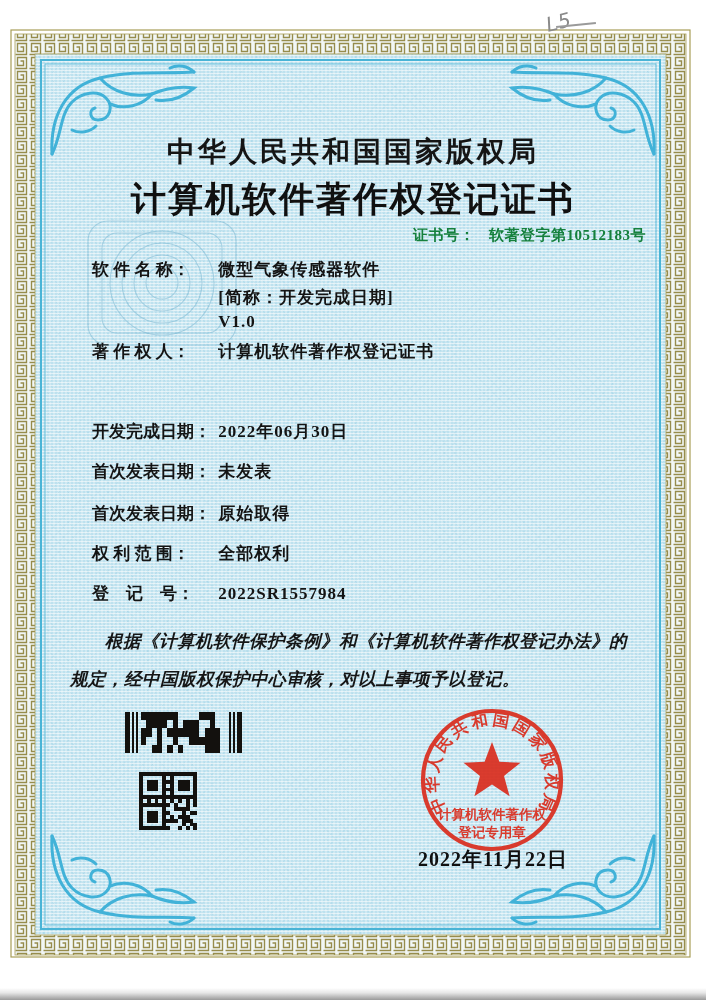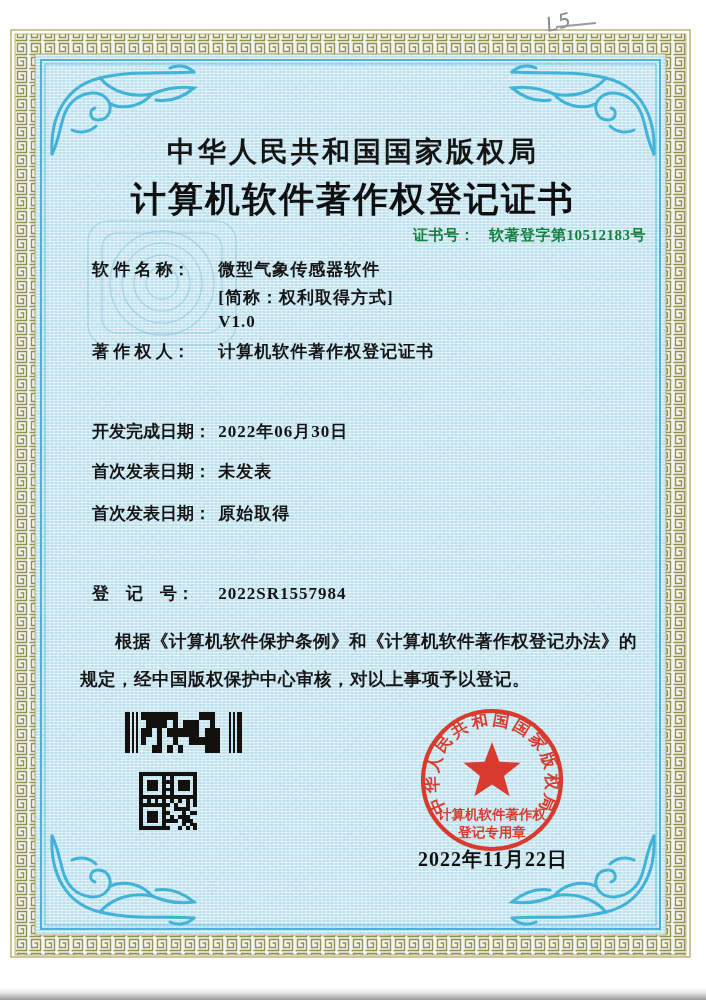--- a/index.html
+++ b/index.html
@@ -35,22 +35,22 @@
   }
   .certno-line .gap{display:inline-block;width:14px;}
 
   .row{position:absolute;left:92px;font-size:17px;font-weight:bold;white-space:nowrap;color:#141414;}
   .flabel{display:inline-block;width:122px;}
   .fvalue{display:inline-block;letter-spacing:1px;}
   .r1{top:258px}.r2{top:286px}.r3{top:312px}.r4{top:340px}
   .r5{top:420px}.r6{top:460px}.r7{top:502px}.r8{top:542px}.r9{top:582px}
 
   .statement{
-    position:absolute;left:80px;top:622px;width:582px;font-size:17.5px;font-weight:bold;
-    color:#161616;line-height:38px;letter-spacing:.5px;
+    position:absolute;left:70px;top:622px;width:582px;font-size:17.5px;font-weight:bold;
+    color:#161616;line-height:38px;letter-spacing:.5px;font-style:italic;
   }
   .statement .l1{text-indent:2em;}
 
   .barcode{position:absolute;left:125px;top:712px;width:118px;height:41px;display:flex;align-items:stretch;}
   .barcode .bar{flex:none;height:100%;}
   .bc-matrix{flex:none;display:grid;grid-template-columns:repeat(16,5.3px);grid-auto-rows:8.2px;}
   .qr{position:absolute;left:139px;top:772px;display:grid;grid-template-columns:repeat(15,3.9px);grid-auto-rows:3.9px;}
   .qr div,.bc-matrix div{width:100%;height:100%;}
   .on{background:#13110e;}
 
@@ -134,41 +134,45 @@
     <div class="certno-line">
       <span>证书号：</span><span class="gap"></span><span>软著登字第10512183号</span>
     </div>
 
     <div class="row r1">
       <span class="flabel">软 件 名 称：</span>
       <span class="fvalue">微型气象传感器软件</span>
     </div>
     <div class="row r2">
       <span class="flabel"></span>
-      <span class="fvalue">[简称：权利取得方式]</span>
+      <span class="fvalue">[简称：开发完成日期]</span>
     </div>
     <div class="row r3">
       <span class="flabel"></span>
       <span class="fvalue">V1.0</span>
     </div>
     <div class="row r4">
       <span class="flabel">著 作 权 人：</span>
       <span class="fvalue">计算机软件著作权登记证书</span>
     </div>
     <div class="row r5">
       <span class="flabel">开发完成日期：</span>
       <span class="fvalue">2022年06月30日</span>
     </div>
     <div class="row r6">
       <span class="flabel">首次发表日期：</span>
       <span class="fvalue">未发表</span>
     </div>
     <div class="row r7">
       <span class="flabel">首次发表日期：</span>
       <span class="fvalue">原始取得</span>
+    </div>
+    <div class="row r8">
+      <span class="flabel">权 利 范 围：</span>
+      <span class="fvalue">全部权利</span>
     </div>
     <div class="row r9">
       <span class="flabel">登　记　号：</span>
       <span class="fvalue">2022SR1557984</span>
     </div>
 
     <div class="statement">
       <div class="l1">根据《计算机软件保护条例》和《计算机软件著作权登记办法》的</div>
       <div class="l2">规定，经中国版权保护中心审核，对以上事项予以登记。</div>
     </div>

